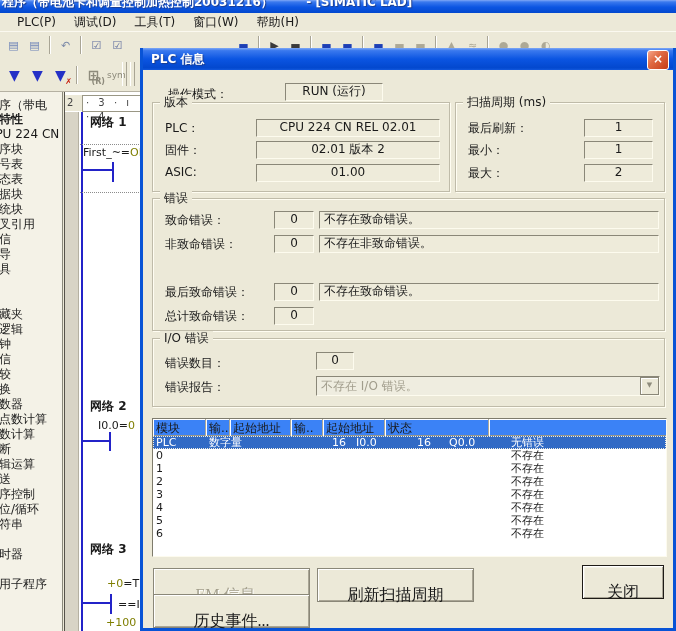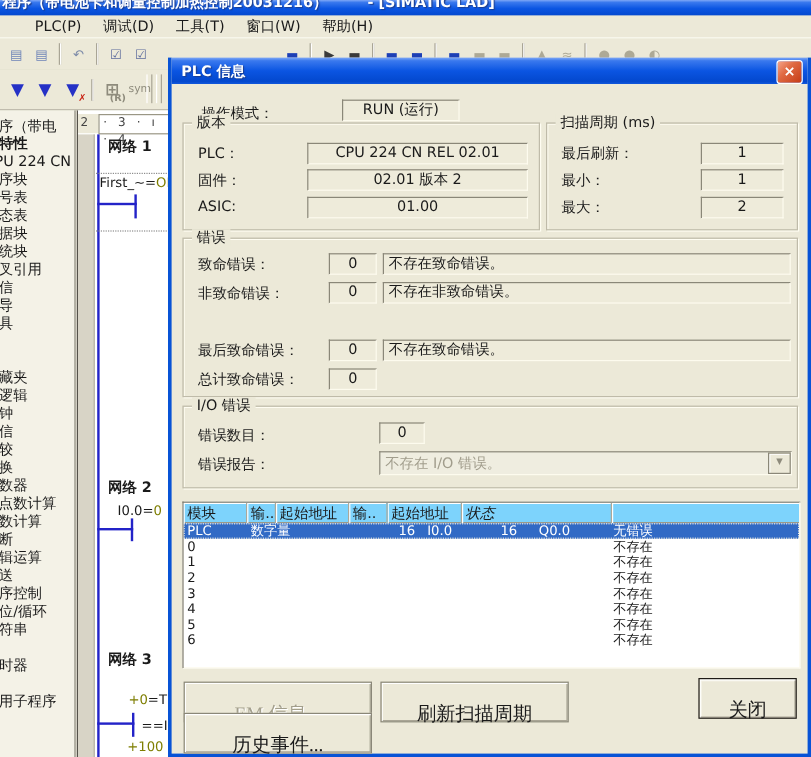--- a/index.html
+++ b/index.html
@@ -5,21 +5,21 @@
   html,body{margin:0;padding:0}
   .screen{position:relative;width:676px;height:631px;background:#ECE9D8;overflow:hidden;
           font-family:"DejaVu Sans","Liberation Sans",sans-serif;font-size:12px;color:#1a1a1a}
   
   .titlebar{position:absolute;left:0;top:0;right:0;height:13px;overflow:hidden;
             background:linear-gradient(180deg,#7FA8F6 0%,#3A79EE 15%,#0B55E2 55%,#0348CE 100%)}
   .title-text{position:absolute;left:2px;top:-6px;color:#fff;font-weight:bold;font-size:12px;
               white-space:pre;text-shadow:1px 1px 1px #1B3C8C}
   
   .menubar{position:absolute;left:0;top:13px;right:0;height:18px;display:flex;align-items:center;
-           padding-left:20px;background:#ECE9D8}
+           padding-left:8px;background:#ECE9D8}
   .menu-item{padding:1px 9px;white-space:nowrap}
   
   .toolbar{position:absolute;left:0;right:0;background:#ECE9D8}
   .tb1{top:31px;height:26px;border-top:1px solid #FBF9F0;border-bottom:1px solid #DDD9C9}
   .tb2{top:58px;height:33px;border-bottom:1px solid #B5B1A2}
   .tb-cluster{display:flex;align-items:center;height:100%;padding-left:3px}
   .tb1r{position:absolute;left:230px;top:0}
   .tbico{display:inline-flex;align-items:center;justify-content:center;width:19px;height:17px;
          font-size:11px;margin:1px;position:relative}
   .tb2 .tbico{width:21px;height:23px;font-size:14px;font-weight:bold}
@@ -64,21 +64,21 @@
         font-size:12px;line-height:15px;text-align:center;white-space:nowrap;box-sizing:content-box}
   .sunk.left{text-align:left;padding:0 4px}
   .grp{position:absolute;border:1px solid #BFBBA9;box-shadow:1px 1px 0 #FFFDF2,inset 1px 1px 0 #FFFDF2}
   .legend{position:absolute;top:-8px;left:7px;background:#ECE9D8;padding:0 4px;font-size:12px;line-height:14px;white-space:nowrap}
   .combo{position:absolute;height:18px;background:#EFEDE0;border:1px solid;border-color:#8A8778 #FDFBEE #FDFBEE #8A8778;
          color:#A19D8C;font-size:12px;display:flex;align-items:center;padding-left:4px;box-sizing:content-box}
   .combo-text{flex:1;white-space:nowrap;overflow:hidden}
   .combo-btn{width:17px;height:16px;background:#ECE9D8;border:1px solid #8A8778;box-shadow:inset 1px 1px 0 #fff;
              color:#8E8B7C;font-size:7px;text-align:center;line-height:15px;flex:none}
   .modtable{position:absolute;background:#fff;border:1px solid;border-color:#7E7B6C #FDFBEE #FDFBEE #7E7B6C;overflow:hidden}
-  .thead{display:flex;height:17px;background:#7dd3fc}
+  .thead{display:flex;height:17px;background:#3b82f6}
   .th{box-sizing:border-box;font-size:12px;padding:1px 3px 0;border-right:1px solid #ACA899;
       box-shadow:inset 1px 1px 0 #FFF,inset 0 -1px 0 #9B9888;white-space:nowrap;overflow:hidden;flex:none}
   .th.fill{flex:1;border-right:none}
   .trow{display:flex;height:13px;font-size:11px;line-height:13px}
   .trow span{box-sizing:border-box;padding:0 3px;white-space:nowrap;overflow:hidden;flex:none}
   .trow .fill{flex:1}
   .trow.sel{background:#316AC5;color:#fff;outline:1px dotted #F0EDDE;outline-offset:-1px}
   .btn{position:absolute;background:#ECE9D8;border:1px solid #8A8778;
        box-shadow:inset 1px 1px 0 #FFF,inset -1px -1px 0 #A9A595;font-size:16px;
        font-family:Liberation Serif, serif;color:#1a1a1a;padding:16px;cursor:default}
@@ -267,21 +267,21 @@
       </div>
     </div>
 
     <div class="modtable" style="left:9px;top:370px;width:513px;height:137px">
       <div class="thead" id="mod-head">
           <div class="th" style="width: 53px;">模块</div>
           <div class="th" style="width: 24px;">输..</div>
           <div class="th" style="width: 61px;">起始地址</div>
           <div class="th" style="width: 32px;">输..</div>
           <div class="th" style="width: 62px;">起始地址</div>
-          <div class="th" style="width: 125px; font-style: italic;">状态</div>
+          <div class="th" style="width: 104px;">状态</div>
           <div class="th fill"></div>
         </div>
       <div id="mod-body">
           <div class="trow sel">
             <span style="width: 53px;">PLC</span>
             <span style="width: 123px;">数字量</span>
             <span style="width: 24px;">16</span>
             <span style="width: 61px;">I0.0</span>
             <span style="width: 32px;">16</span>
             <span style="width: 62px;">Q0.0</span>

